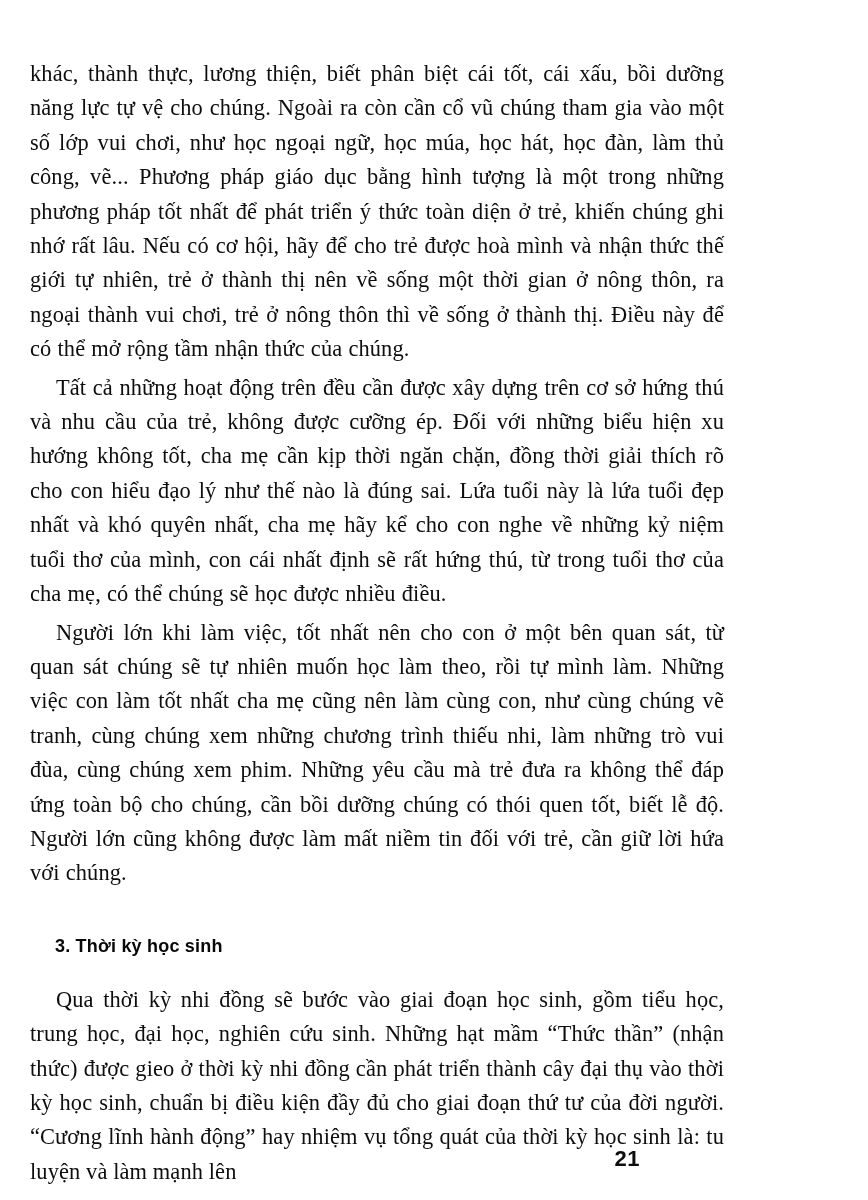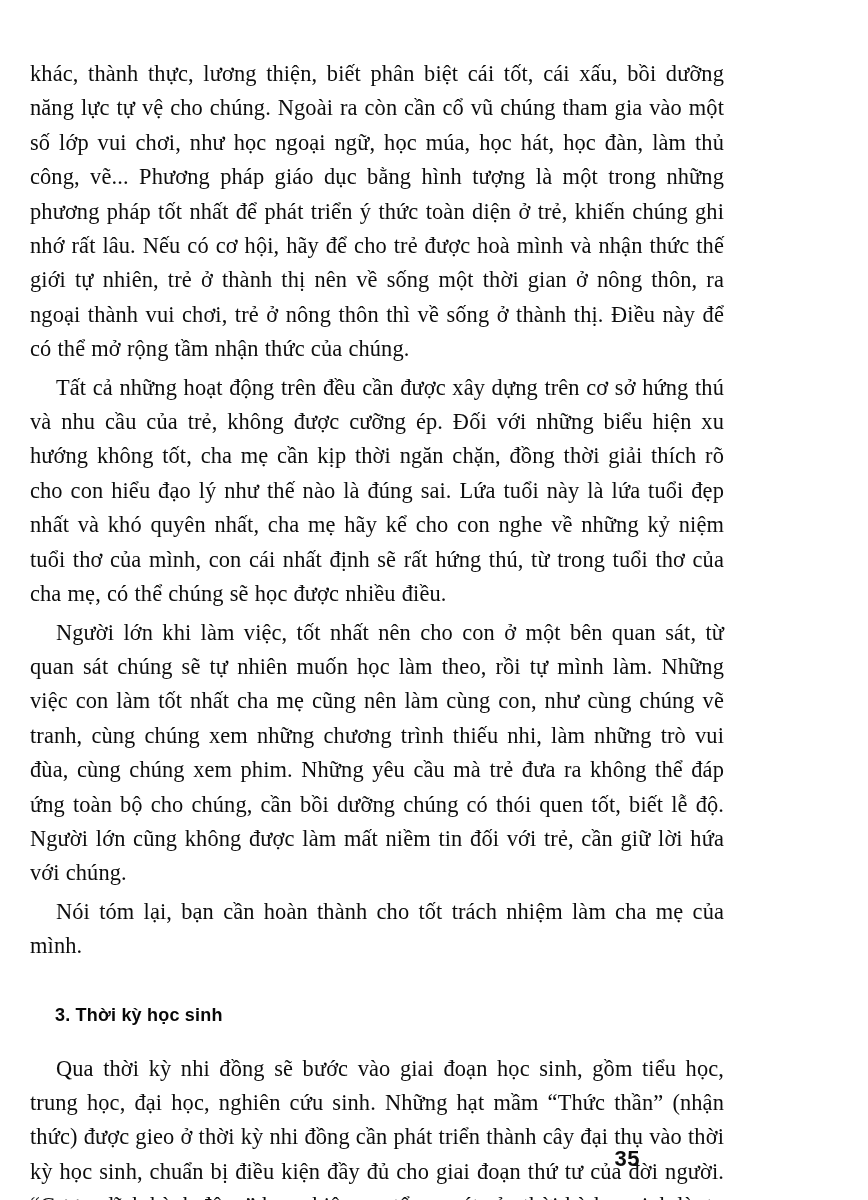--- a/index.html
+++ b/index.html
@@ -79,27 +79,26 @@
     <div class="gap-after-para"></div>
 
     <p class="body-para">Tất cả những hoạt động trên đều cần được xây dựng trên cơ sở hứng thú và nhu cầu của trẻ, không được cưỡng ép. Đối với những biểu hiện xu hướng không tốt, cha mẹ cần kịp thời ngăn chặn, đồng thời giải thích rõ cho con hiểu đạo lý như thế nào là đúng sai.  Lứa tuổi này là lứa tuổi đẹp nhất và khó quyên nhất, cha mẹ hãy kể cho con nghe về những kỷ niệm tuổi thơ của mình, con cái nhất định sẽ rất hứng thú, từ trong tuổi thơ của cha mẹ, có thể chúng sẽ học được nhiều điều.</p>
 
     <div class="gap-after-para"></div>
 
     <p class="body-para">Người lớn khi làm việc, tốt nhất nên cho con ở một bên quan sát, từ quan sát chúng sẽ tự nhiên muốn học làm theo, rồi tự mình làm. Những việc con làm tốt nhất cha mẹ cũng nên làm cùng con, như cùng chúng vẽ tranh, cùng chúng xem những chương trình thiếu nhi, làm những trò vui đùa, cùng chúng xem phim. Những yêu cầu mà trẻ đưa ra không thể đáp ứng toàn bộ cho chúng, cần bồi dưỡng chúng có thói quen tốt, biết lễ độ. Người lớn cũng không được làm mất niềm tin đối với trẻ, cần giữ lời hứa với chúng.</p>
 
     <div class="gap-after-para"></div>
 
-    <p class="body-para">Nói tóm lại, bạn cần hoàn thành cho tốt trách nhiệm làm cha mẹ của mình.</p>
 
     <div class="gap-before-heading"></div>
 
     <h2 class="section-heading">3. Thời kỳ học sinh</h2>
 
     <div class="gap-after-heading"></div>
 
     <p class="body-para tight">Qua thời kỳ nhi đồng sẽ bước vào giai đoạn học sinh, gồm tiểu học, trung học, đại học, nghiên cứu sinh. Những hạt mầm “Thức thần” (nhận thức) được gieo ở thời kỳ nhi đồng cần phát triển thành cây đại thụ vào thời kỳ học sinh, chuẩn bị điều kiện đầy đủ cho giai đoạn thứ tư của đời người. “Cương lĩnh hành động” hay nhiệm vụ tổng quát của thời kỳ học sinh là: tu luyện và làm mạnh lên</p>
 
   </div>
 
-  <div class="page-number">35</div>
+  <div class="page-number">21</div>
 
 </div>
 
 </body></html>

